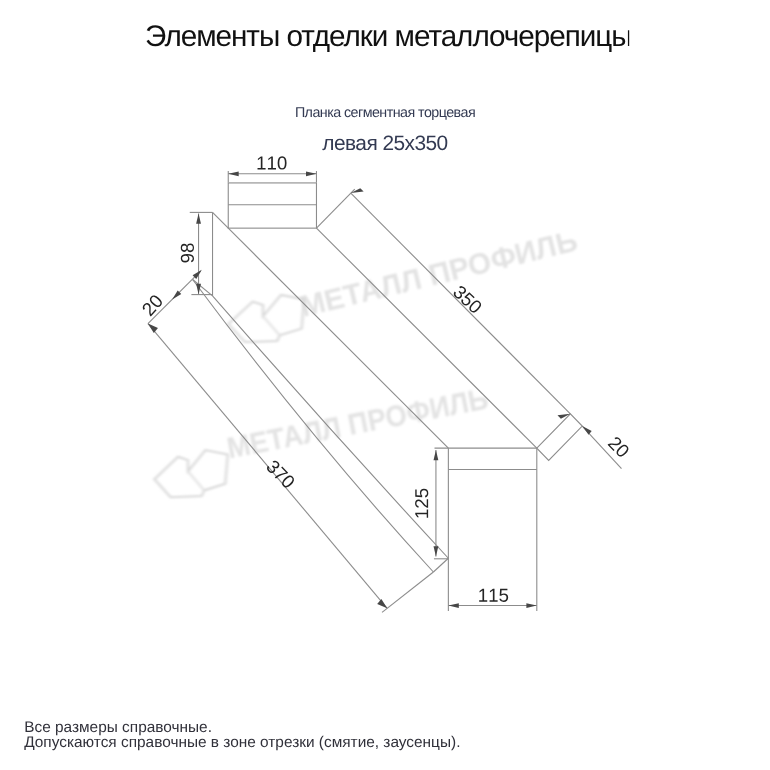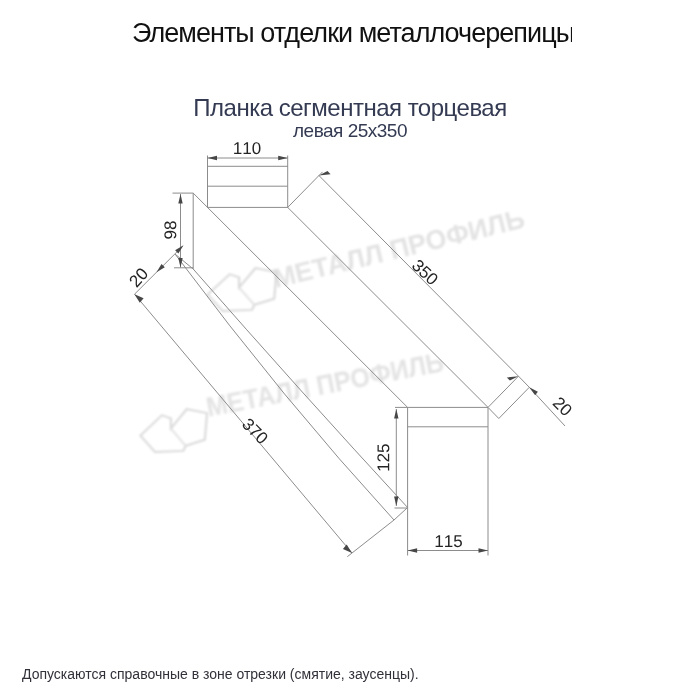--- a/index.html
+++ b/index.html
@@ -1,34 +1,35 @@
 <!DOCTYPE html>
 <html><head>
 <meta charset="utf-8">
 <style>
   html,body{margin:0;padding:0;background:#ffffff;}
   #page{position:relative;width:572px;height:700px;background:#ffffff;overflow:hidden;
         font-family:"Liberation Sans", sans-serif;}
   .t1{position:absolute;left:3px;top:18px;width:700px;text-align:center;
       font-size:27px;color:#111;letter-spacing:-0.95px;}
   .t2a{position:absolute;left:0;top:94px;width:700px;text-align:center;
-      font-size:24px;color:#333a52;letter-spacing:-0.5px;}
+      font-size:13px;color:#333a52;letter-spacing:-0.5px;}
   .t2b{position:absolute;left:0;top:120px;width:700px;text-align:center;
       font-size:19px;color:#333a52;letter-spacing:-0.5px;}
   .b1{position:absolute;left:22px;top:651.5px;font-size:14px;color:#31313a;}
   .b2{position:absolute;left:22px;top:666px;font-size:14px;color:#31313a;}
   svg{position:absolute;left:0;top:0;}
   .wm{fill:#e3e3e3;font-weight:bold;font-size:27px;letter-spacing:0px;}
 </style>
 </head>
 <body>
 <div id="page">
   <div class="t1">Элементы отделки металлочерепицы</div>
   <div class="t2a">Планка сегментная торцевая</div>
   <div class="t2b">левая 25х350</div>
+  <div class="b1">Все размеры справочные.</div>
   <div class="b2">Допускаются справочные в зоне отрезки (смятие, заусенцы).</div>
   <svg width="700" height="700" viewBox="0 0 700 700">
 
     <defs>
       <filter id="soft" x="-20%" y="-20%" width="140%" height="140%">
         <feGaussianBlur stdDeviation="1.1"></feGaussianBlur>
       </filter>
     </defs>
     <path id="wmp1" d="M276,288 Q388,261 530,226" fill="none" stroke="none"></path>
     <text class="wm" filter="url(#soft)"><textPath href="#wmp1" textLength="258" lengthAdjust="spacingAndGlyphs">МЕТАЛЛ ПРОФИЛЬ</textPath></text>

